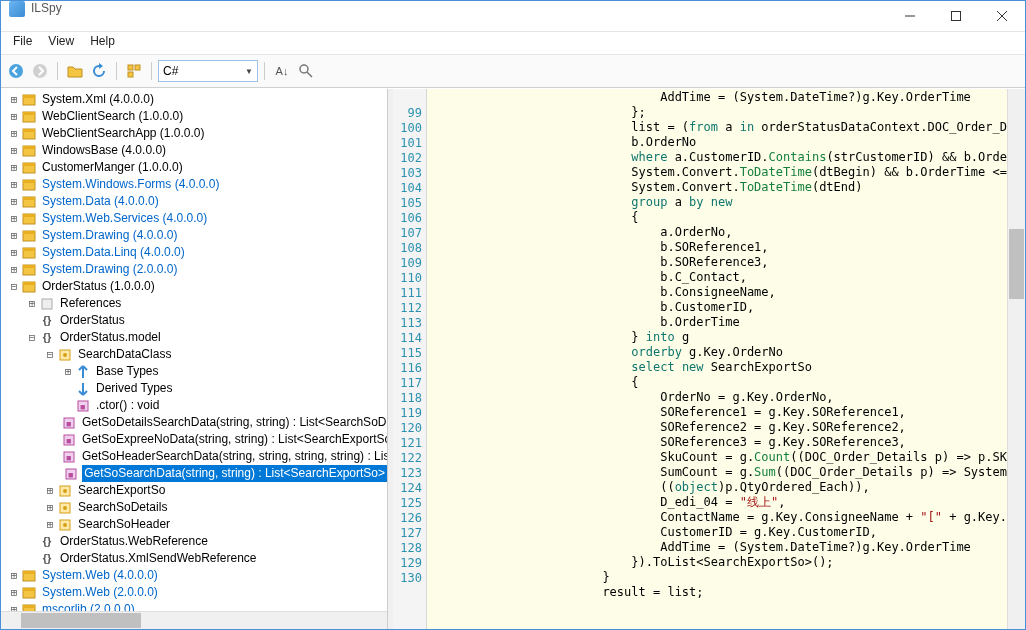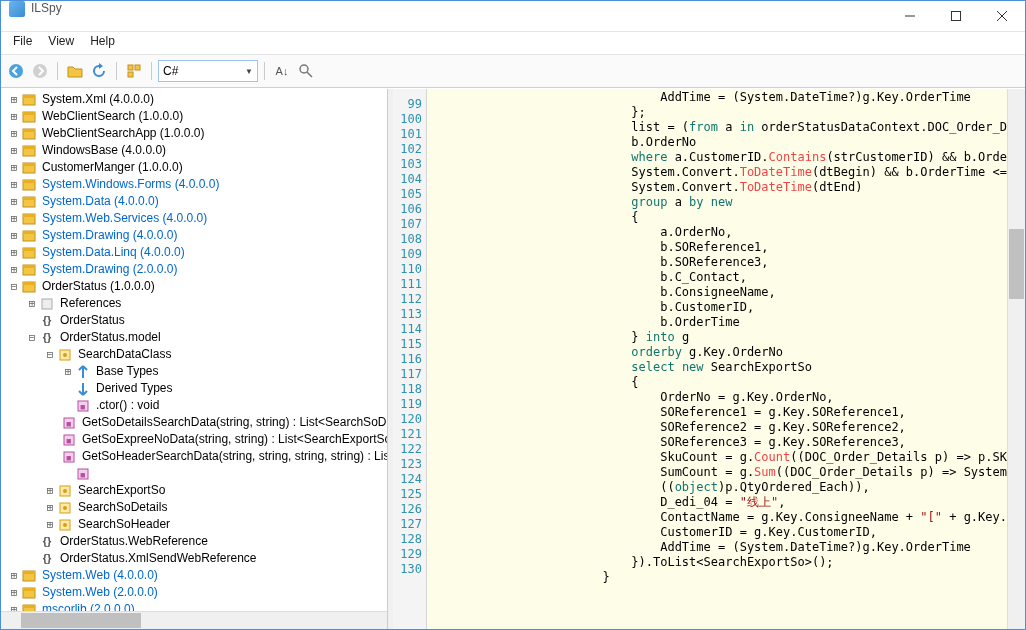--- a/index.html
+++ b/index.html
@@ -21,26 +21,26 @@
 .tree-row{display:flex;align-items:center;height:17px;line-height:17px}
 .tree-row .exp{width:14px;text-align:center;color:#666;font-size:11px;font-family:monospace;cursor:pointer}
 .tree-row .icon{width:16px;height:16px;margin-right:3px;display:flex;align-items:center;justify-content:center;font-size:11px}
 .tree-row .lbl{padding:0 2px}
 .tree-row.sel .lbl{background:#0078d7;color:#fff}
 .link{color:#0066cc}
 .scrollbar-h{height:17px;background:#f0f0f0;border-top:1px solid #ddd;display:flex;align-items:center}
 .scrollbar-h .thumb{height:15px;background:#c0c0c0;width:120px;margin-left:20px}
 .splitter{width:5px;background:#f0f0f0;cursor:col-resize}
 .right-pane{flex:1;display:flex;overflow:hidden;position:relative;background:#fff}
-.gutter{width:34px;background:#f4f4f4;border-right:1px solid #d6d6d6;text-align:right;color:#2b91af;font-family:Consolas,monospace;font-size:12px;line-height:15px;padding-right:4px;padding-top:8px;box-sizing:border-box}
+.gutter{width:34px;background:#f4f4f4;border-right:1px solid #d6d6d6;text-align:right;color:#2b91af;font-family:Consolas,monospace;font-size:12px;line-height:15px;padding-right:4px;padding-top:17px;box-sizing:border-box}
 .code{flex:1;background:#fdfde8;font-family:Consolas,monospace;font-size:12px;line-height:15px;overflow:hidden;padding-top:1px;padding-left:2px}
 .code-line{white-space:pre;height:15px}
 .kw{color:#0f766e}
 .str{color:#a31515}
-.type{color:#ef4444}
+.type{color:#15803d}
 .right-vscroll{width:17px;background:#f0f0f0;border-left:1px solid #ddd;position:relative}
 .right-vscroll .thumb{position:absolute;left:1px;right:1px;height:70px;top:140px;background:#c0c0c0}
 svg{display:block}
 </style>
 </head>
 <body>
 
 <div class="win">
   <div class="titlebar">
     <div class="app-icon"></div>
@@ -334,20 +334,21 @@
             <span class="lbl">GetSoHeaderSearchData(string, string, string, string) : List&lt;SearchSoHeader&gt;</span>
           </div>
           <div class="tree-row sel" style="padding-left: 58px;">
             <span class="exp"></span>
             <span class="icon">
               <svg width="16" height="16">
                 <rect x="3" y="3" width="10" height="10" fill="#f0d0ec" stroke="#b84ea0"></rect>
                 <text x="5" y="12" font-size="9" fill="#b84ea0">■</text>
               </svg>
             </span>
+            <span class="lbl">GetSoSearchData(string, string) : List&lt;SearchExportSo&gt;</span>
           </div>
           <div class="tree-row" style="padding-left: 40px;">
             <span class="exp">⊞</span>
             <span class="icon">
               <svg width="16" height="16">
                 <rect x="3" y="3" width="10" height="10" fill="#ffe9a8" stroke="#d4a017"></rect>
                 <circle cx="8" cy="8" r="2" fill="#d4a017"></circle>
               </svg>
             </span>
             <span class="lbl">SearchExportSo</span>
@@ -488,19 +489,20 @@
           <div class="code-line"><span>                                SOReference3 = g.Key.SOReference3,</span></div>
           <div class="code-line"><span>                                SkuCount = g.</span><span class="type">Count</span><span>((DOC_Order_Details p) =&gt; p.SKU != </span></div>
           <div class="code-line"><span>                                SumCount = g.</span><span class="type">Sum</span><span>((DOC_Order_Details p) =&gt; System.Convert.</span></div>
           <div class="code-line"><span>                                ((</span><span class="kw">object</span><span>)p.QtyOrdered_Each)),</span></div>
           <div class="code-line"><span>                                D_edi_04 = </span><span class="str">"线上"</span><span>,</span></div>
           <div class="code-line"><span>                                ContactName = g.Key.ConsigneeName + </span><span class="str">"["</span><span> + g.Key.C_Contact + </span></div>
           <div class="code-line"><span>                                CustomerID = g.Key.CustomerID,</span></div>
           <div class="code-line"><span>                                AddTime = (System.DateTime?)g.Key.OrderTime</span></div>
           <div class="code-line"><span>                            }).ToList&lt;SearchExportSo&gt;();</span></div>
           <div class="code-line"><span>                        }</span></div>
+          <div class="code-line"><span>                        result = list;</span></div>
         </div>
       <div class="right-vscroll">
           <div class="thumb"></div>
         </div>
     </div>
   </div>
 </div>
 
 </body></html>

